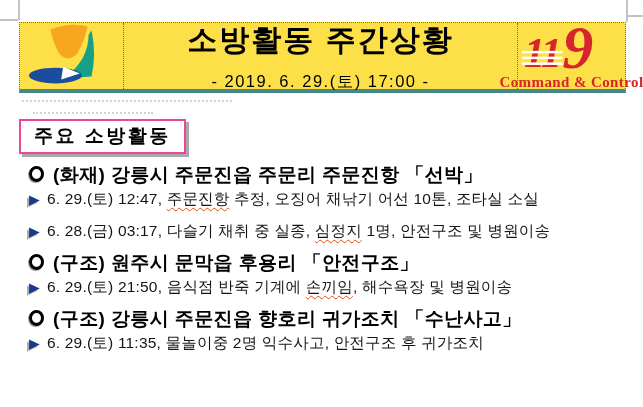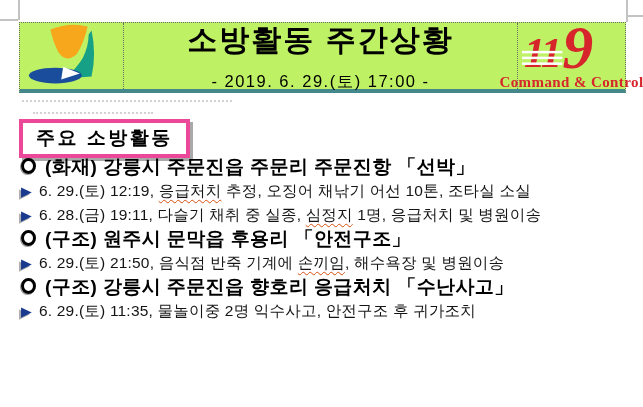--- a/index.html
+++ b/index.html
@@ -14,49 +14,49 @@
   .art-tr-v{left:626px;top:0;width:2px;height:22px;}
   .art-tr-h{left:627px;top:15px;width:16px;height:2px;}
   .art-dash1{position:absolute;left:22px;top:100px;width:210px;border-top:2px dotted #d2d2d2;}
   .art-dash2{position:absolute;left:33px;top:112px;width:120px;border-top:2px dotted #d2d2d2;}
 
   
   .header{
     position:absolute;left:19px;top:22px;width:605px;height:66px;
     border-top:1px dotted #6b6b6b;border-left:1px dotted #6b6b6b;border-right:1px dotted #6b6b6b;
     border-bottom:4px solid #45888B;
-    display:flex;align-items:stretch;background:#bef264;box-sizing:content-box;
+    display:flex;align-items:stretch;background:#fde047;box-sizing:content-box;
   }
   .vsep{width:0;border-left:1px dotted #6b6b6b;}
   .h-cell{display:flex;flex-direction:column;align-items:center;justify-content:center;}
   .cell-logo{width:103px;}
   .cell-title{flex:1;}
   .cell-brand{width:107px;padding-top:2px;}
   .doc-title{
     font-size:30px;font-weight:800;letter-spacing:2px;line-height:32px;margin-top:2px;white-space:nowrap;
   }
   .doc-date{
     font-size:16.5px;font-weight:500;letter-spacing:1.5px;line-height:19px;margin-top:16px;white-space:nowrap;
   }
   .brand-caption{
     color:#D6252B;font-family:"Liberation Serif","DejaVu Serif",serif;font-weight:bold;
     font-size:15px;letter-spacing:0.4px;white-space:nowrap;margin-top:-3px;
   }
 
   
   .section-box{
     position:absolute;left:19px;top:119px;display:inline-block;
-    border:4px solid #ec4899;box-shadow:3px 3px 0 #a9a9a9;background:#fff;
+    border:2px solid #ec4899;box-shadow:3px 3px 0 #a9a9a9;background:#fff;
     padding:2px 13px 3px 13px;
     font-size:19px;font-weight:bold;letter-spacing:2.5px;white-space:nowrap;
   }
 
   
   .items{position:absolute;left:21px;top:155px;right:4px;}
-  .item{margin:0;}
+  .item{margin:8px;}
   .main-line{
     font-size:19px;font-weight:bold;line-height:24px;letter-spacing:0.4px;white-space:nowrap;
   }
   .ring{
     display:inline-block;width:9px;height:10px;border:3.2px solid #000;border-radius:50%;
     box-shadow:-1px 1px 0 #9a9a9a;margin-right:9px;vertical-align:-1px;
   }
   .sub-line{
     font-size:15.5px;font-weight:400;line-height:23px;letter-spacing:0.2px;color:#141414;white-space:nowrap;
   }
@@ -118,41 +118,41 @@
   <span>주요 소방활동</span>
 </div>
 
 <div class="items">
 
   <div class="item">
     <div class="main-line">
       <span class="ring"></span><span>(화재) 강릉시 주문진읍 주문리 주문진항 「선박」</span>
     </div>
     <div class="sub-line">
-      <span class="tri">▶</span><span>6. 29.(토) 12:19, </span><span class="miss">응급처치</span><span> 추정, 오징어 채낚기 어선 10톤, 조타실 소실</span>
+      <span class="tri">▶</span><span>6. 29.(토) 12:47, </span><span class="miss">주문진항</span><span> 추정, 오징어 채낚기 어선 10톤, 조타실 소실</span>
     </div>
   </div>
 
   <div class="item">
     <div class="sub-line">
-      <span class="tri">▶</span><span>6. 28.(금) 19:11, 다슬기 채취 중 실종, </span><span class="miss">심정지</span><span> 1명, 응급처치 및 병원이송</span>
+      <span class="tri">▶</span><span>6. 28.(금) 03:17, 다슬기 채취 중 실종, </span><span class="miss">심정지</span><span> 1명, 안전구조 및 병원이송</span>
     </div>
   </div>
 
   <div class="item">
     <div class="main-line">
       <span class="ring"></span><span>(구조) 원주시 문막읍 후용리 「안전구조」</span>
     </div>
     <div class="sub-line">
       <span class="tri">▶</span><span>6. 29.(토) 21:50, 음식점 반죽 기계에 </span><span class="miss">손끼임</span><span>, 해수욕장 및 병원이송</span>
     </div>
   </div>
 
   <div class="item">
     <div class="main-line">
-      <span class="ring"></span><span>(구조) 강릉시 주문진읍 향호리 응급처치 「수난사고」</span>
+      <span class="ring"></span><span>(구조) 강릉시 주문진읍 향호리 귀가조치 「수난사고」</span>
     </div>
     <div class="sub-line">
       <span class="tri">▶</span><span>6. 29.(토) 11:35, 물놀이중 2명 익수사고, 안전구조 후 귀가조치</span><span class="miss"></span><span></span>
     </div>
   </div>
 
 </div>
 
 </body></html>

